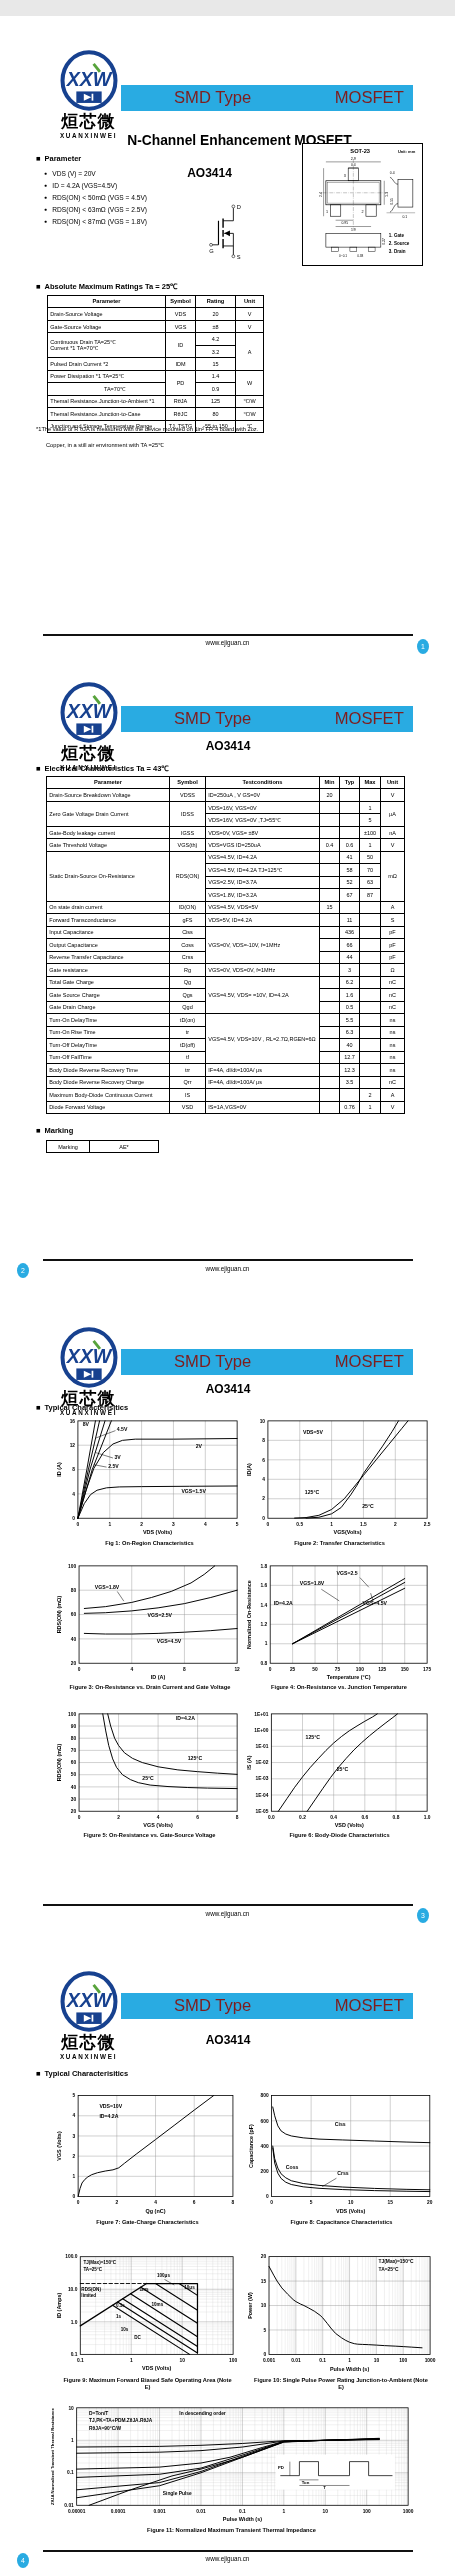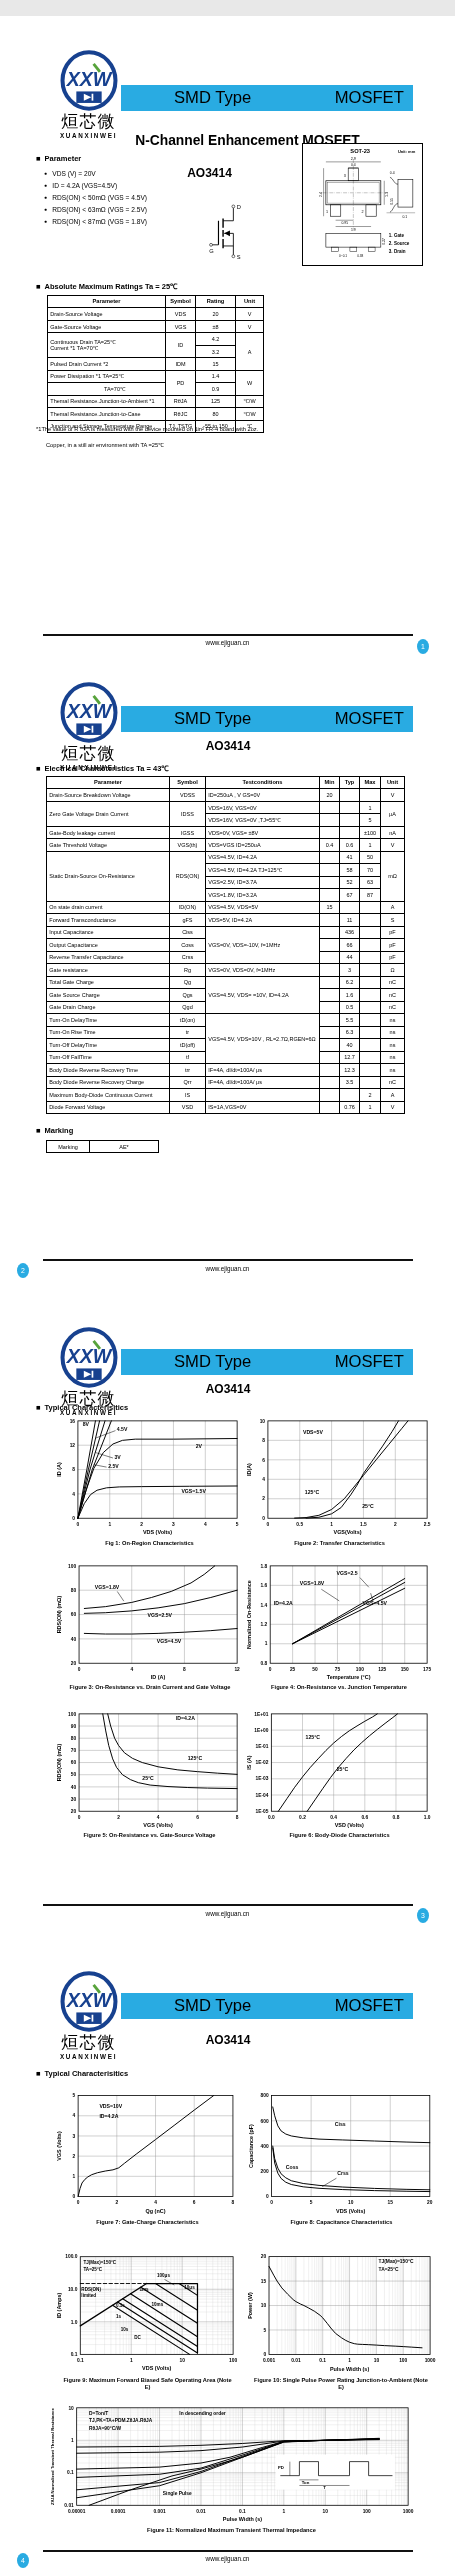--- a/index.html
+++ b/index.html
@@ -1,24 +1,24 @@
 <!DOCTYPE html>
 <html style="font-size:9.2px"><head>
 <meta charset="utf-8">
 <style>
   html,body{margin:0;padding:0;background:#e8e8e8}
   #doc{position:relative;width:455px;height:2576px;background:#fff;margin:16px auto;
        font-family:"Liberation Sans",sans-serif;color:#000;overflow:hidden}
   .page{position:absolute;left:0;width:455px;height:644px}
   .abs{position:absolute}
-  .banner{position:absolute;left:121px;width:292px;height:26.4px;background:#29ABE2;color:#000000;
+  .banner{position:absolute;left:121px;width:292px;height:26.4px;background:#29ABE2;color:#7f1d1d;
           display:flex;align-items:center;justify-content:space-between;
           padding:0 9.2px 0 53px;box-sizing:border-box;font-size:16.6px}
   .logo{position:absolute;left:51px;width:75px;text-align:center}
-  .cn{font-weight:normal;font-size:17px;letter-spacing:1.1px;line-height:1.1;white-space:nowrap}
+  .cn{font-weight:bold;font-size:17px;letter-spacing:1.1px;line-height:1.1;white-space:nowrap}
   .en{font-size:6.3px;letter-spacing:1.7px;font-weight:bold;white-space:nowrap}
   .h1{position:absolute;font-size:13.8px;font-weight:bold;text-align:center}
   .h2{position:absolute;font-size:12px;font-weight:bold;text-align:center}
   .sec{position:absolute;font-size:7.5px;font-weight:bold}
   .sec::before{content:"■";margin-right:4px}
   .feat{position:absolute;left:44px;font-size:6.6px;white-space:nowrap}
   .feat::before{content:"●";font-size:5.2px;margin-right:5.2px;vertical-align:0.6px}
   table{border-collapse:collapse;border:1.1px solid #000;background:#fff}
   td,th{border:0.6px solid #000;font-size:5.5px;padding:0.6px 2.3px;text-align:center;height:10.3px;line-height:1.15}
   th{font-weight:bold;font-size:5.7px}
@@ -48,21 +48,21 @@
         <path d="M43 76 L56 82 L43 88 Z" fill="#fff"></path>
         <line x1="58" y1="76" x2="58" y2="88" stroke="#fff" stroke-width="3"></line>
       </svg>
       <div class="cn">烜芯微</div>
       <div class="en">XUANXINWEI</div>
     </div>
     <div class="banner" style="top:69px">
       <span>SMD Type</span>
       <span>MOSFET</span>
     </div>
-    <div class="h1" style="left:104px;width:287px;top:117px">N-Channel Enhancement MOSFET</div>
+    <div class="h1" style="left:96px;width:287px;top:117px">N-Channel Enhancement MOSFET</div>
     <div class="h2" style="left:92px;width:235px;top:150px">AO3414</div>
 
     <div class="sec" style="left:36px;top:138px">Parameter</div>
     <div class="feat" style="top:154px"><span>VDS (V) = 20V</span></div>
     <div class="feat" style="top:166px"><span>ID = 4.2A (VGS=4.5V)</span></div>
     <div class="feat" style="top:178px"><span>RDS(ON) &lt; 50mΩ (VGS = 4.5V)</span></div>
     <div class="feat" style="top:190px"><span>RDS(ON) &lt; 63mΩ (VGS = 2.5V)</span></div>
     <div class="feat" style="top:202px"><span>RDS(ON) &lt; 87mΩ (VGS = 1.8V)</span></div>
 
     <svg class="abs" style="left:208px;top:183px" width="37" height="63" viewBox="0 0 64 110">

